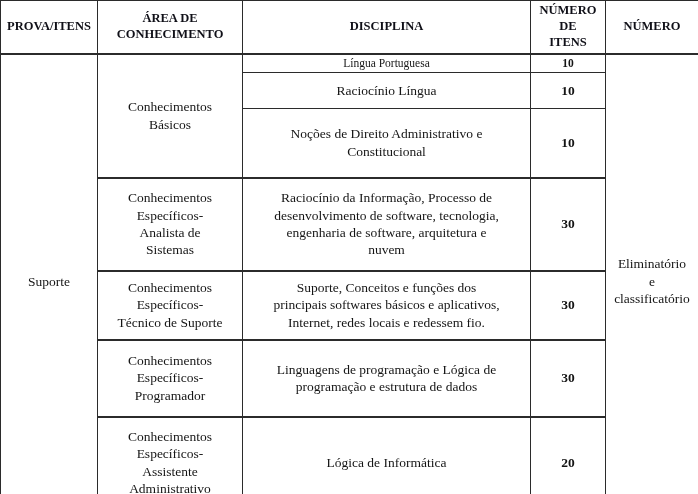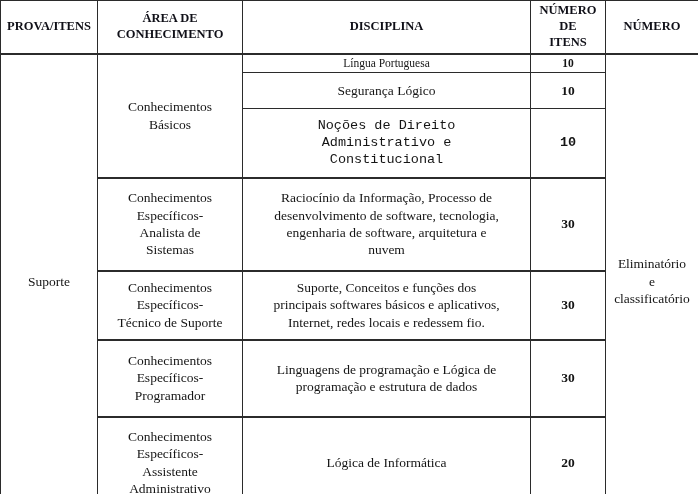--- a/index.html
+++ b/index.html
@@ -48,21 +48,21 @@
   }
   td.pre { white-space: pre-line; margin-top: 29px; }
   td.num { font-weight: bold; margin-left: 24px; }
   td.disc { padding: 1px 26px; margin-left: 32px; }
   tr.small td.disc,
   tr.small td.num { font-size: 11.5px; }
   tr.section td { border-top-width: 2px; }
 
   tr.h19 { height: 19px; }
   tr.h36 { height: 36px; }
-  tr.h55 { height: 69px; font-family: Liberation Mono, monospace; }
+  tr.h55 { height: 69px; }
   tr.h93 { height: 93px; }
   tr.h69 { height: 69px; }
   tr.h77 { height: 77px; }
   tr.h92 { height: 92px; }
 </style>
 </head>
 <body>
 
 <table class="exam-table">
   <colgroup>
@@ -89,21 +89,21 @@
       <td rowspan="7" class="pre">Suporte</td>
       <td rowspan="3" class="pre">Conhecimentos
 Básicos</td>
       <td class="disc">Língua Portuguesa</td>
       <td class="num">10</td>
       <td rowspan="7" class="pre">Eliminatório
 e
 classificatório</td>
     </tr>
     <tr class="h36">
-      <td class="disc">Segurança Lógico</td>
+      <td class="disc">Raciocínio Língua</td>
       <td class="num">10</td>
     </tr>
     <tr class="h55">
       <td class="disc">Noções de Direito Administrativo e Constitucional</td>
       <td class="num">10</td>
     </tr>
     <tr class="h93 section">
       <td class="pre">Conhecimentos
 Específicos-
 Analista de

